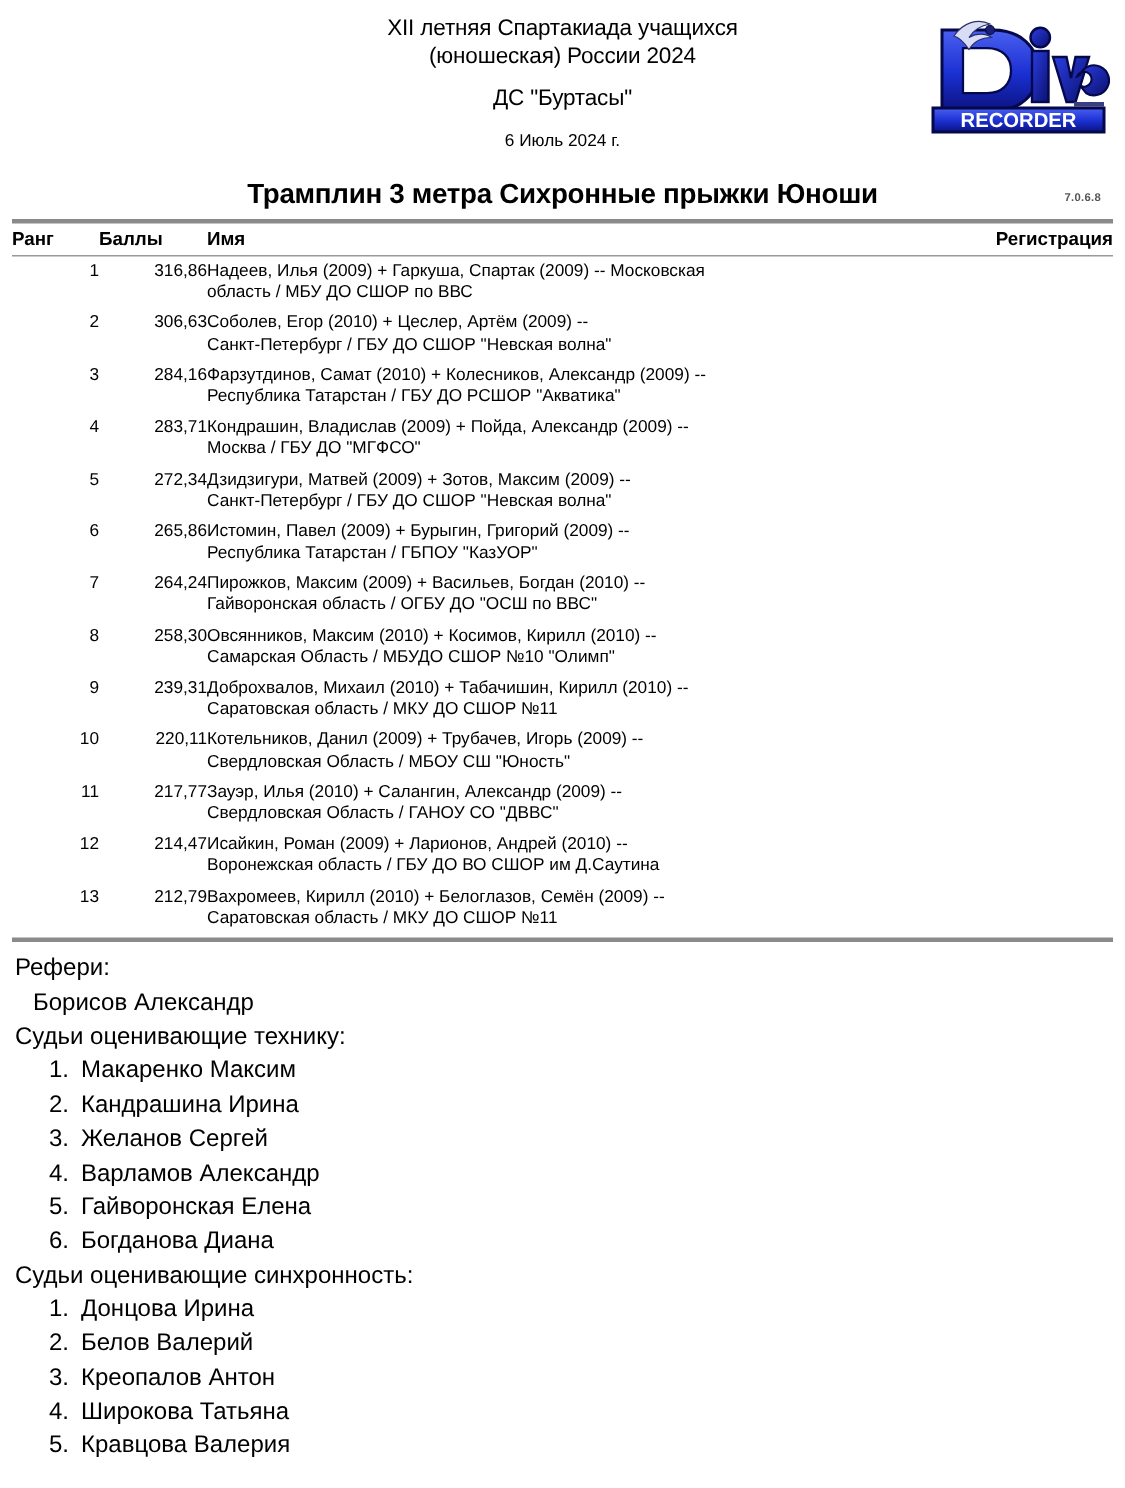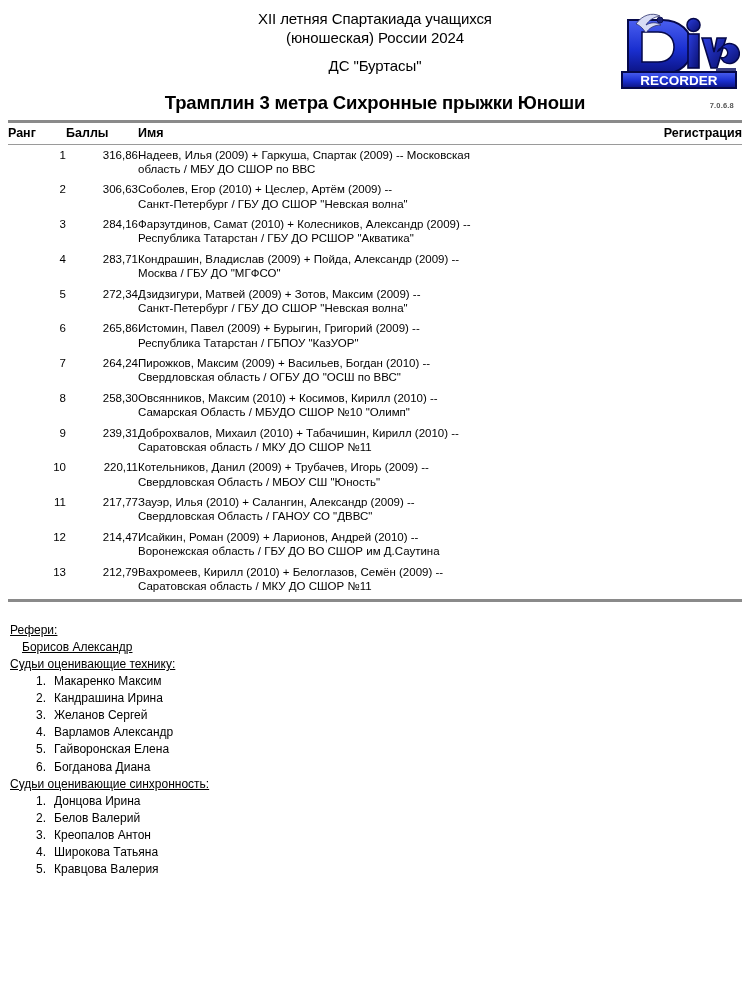--- a/index.html
+++ b/index.html
@@ -127,24 +127,23 @@
   }
   td.rank  { text-align: right; padding-right: 12px; }
   td.score { text-align: right; padding-right: 14px; }
   td.name  { text-align: left;  padding-left: 8px; }
   td.reg   { text-align: right; padding-right: 8px; }
 
   td.name .l2 { display: block; }
 
   
   .officials {
-    margin-top: 20px;
-    font-size: 12px;
+    margin-top: 7px;
+    font-size: 16px;
     line-height: 1.42;
-    text-decoration: underline;
   }
   .officials .section-label {
     padding-left: 2px;
   }
   .officials .single-name {
     padding-left: 14px;
   }
   .officials ol {
     margin: 0;
     padding: 0;
@@ -205,20 +204,21 @@
         <text x="63" y="76.5" font-family="'Liberation Sans', sans-serif" font-size="13.5" font-weight="bold" fill="#ffffff" text-anchor="middle">RECORDER</text>
       </svg>
     </div>
 
     <div class="meet-title">
       <span>XII летняя Спартакиада учащихся</span>
       <span class="line2">(юношеская) России 2024</span>
     </div>
 
     <div class="venue">ДС "Буртасы"</div>
+    <div class="date">6 Июль 2024 г.</div>
   </div>
 
   <div class="event-row">
     <span class="event-title">Трамплин 3 метра Сихронные прыжки Юноши</span>
     <span class="version">7.0.6.8</span>
   </div>
 
   <div class="rule-thick"></div>
 
   <table class="results">
@@ -268,21 +268,21 @@
         </tr>
         <tr>
           <td class="rank col-rank">6</td>
           <td class="score col-score">265,86</td>
           <td class="name col-name"><span>Истомин, Павел (2009) + Бурыгин, Григорий (2009) --</span><span class="l2">Республика Татарстан / ГБПОУ "КазУОР"</span></td>
           <td class="reg col-reg"></td>
         </tr>
         <tr>
           <td class="rank col-rank">7</td>
           <td class="score col-score">264,24</td>
-          <td class="name col-name"><span>Пирожков, Максим (2009) + Васильев, Богдан (2010) --</span><span class="l2">Свердловская область / ОГБУ ДО "ОСШ по ВВС"</span></td>
+          <td class="name col-name"><span>Пирожков, Максим (2009) + Васильев, Богдан (2010) --</span><span class="l2">Гайворонская область / ОГБУ ДО "ОСШ по ВВС"</span></td>
           <td class="reg col-reg"></td>
         </tr>
         <tr>
           <td class="rank col-rank">8</td>
           <td class="score col-score">258,30</td>
           <td class="name col-name"><span>Овсянников, Максим (2010) + Косимов, Кирилл (2010) --</span><span class="l2">Самарская Область / МБУДО СШОР №10 "Олимп"</span></td>
           <td class="reg col-reg"></td>
         </tr>
         <tr>
           <td class="rank col-rank">9</td>

